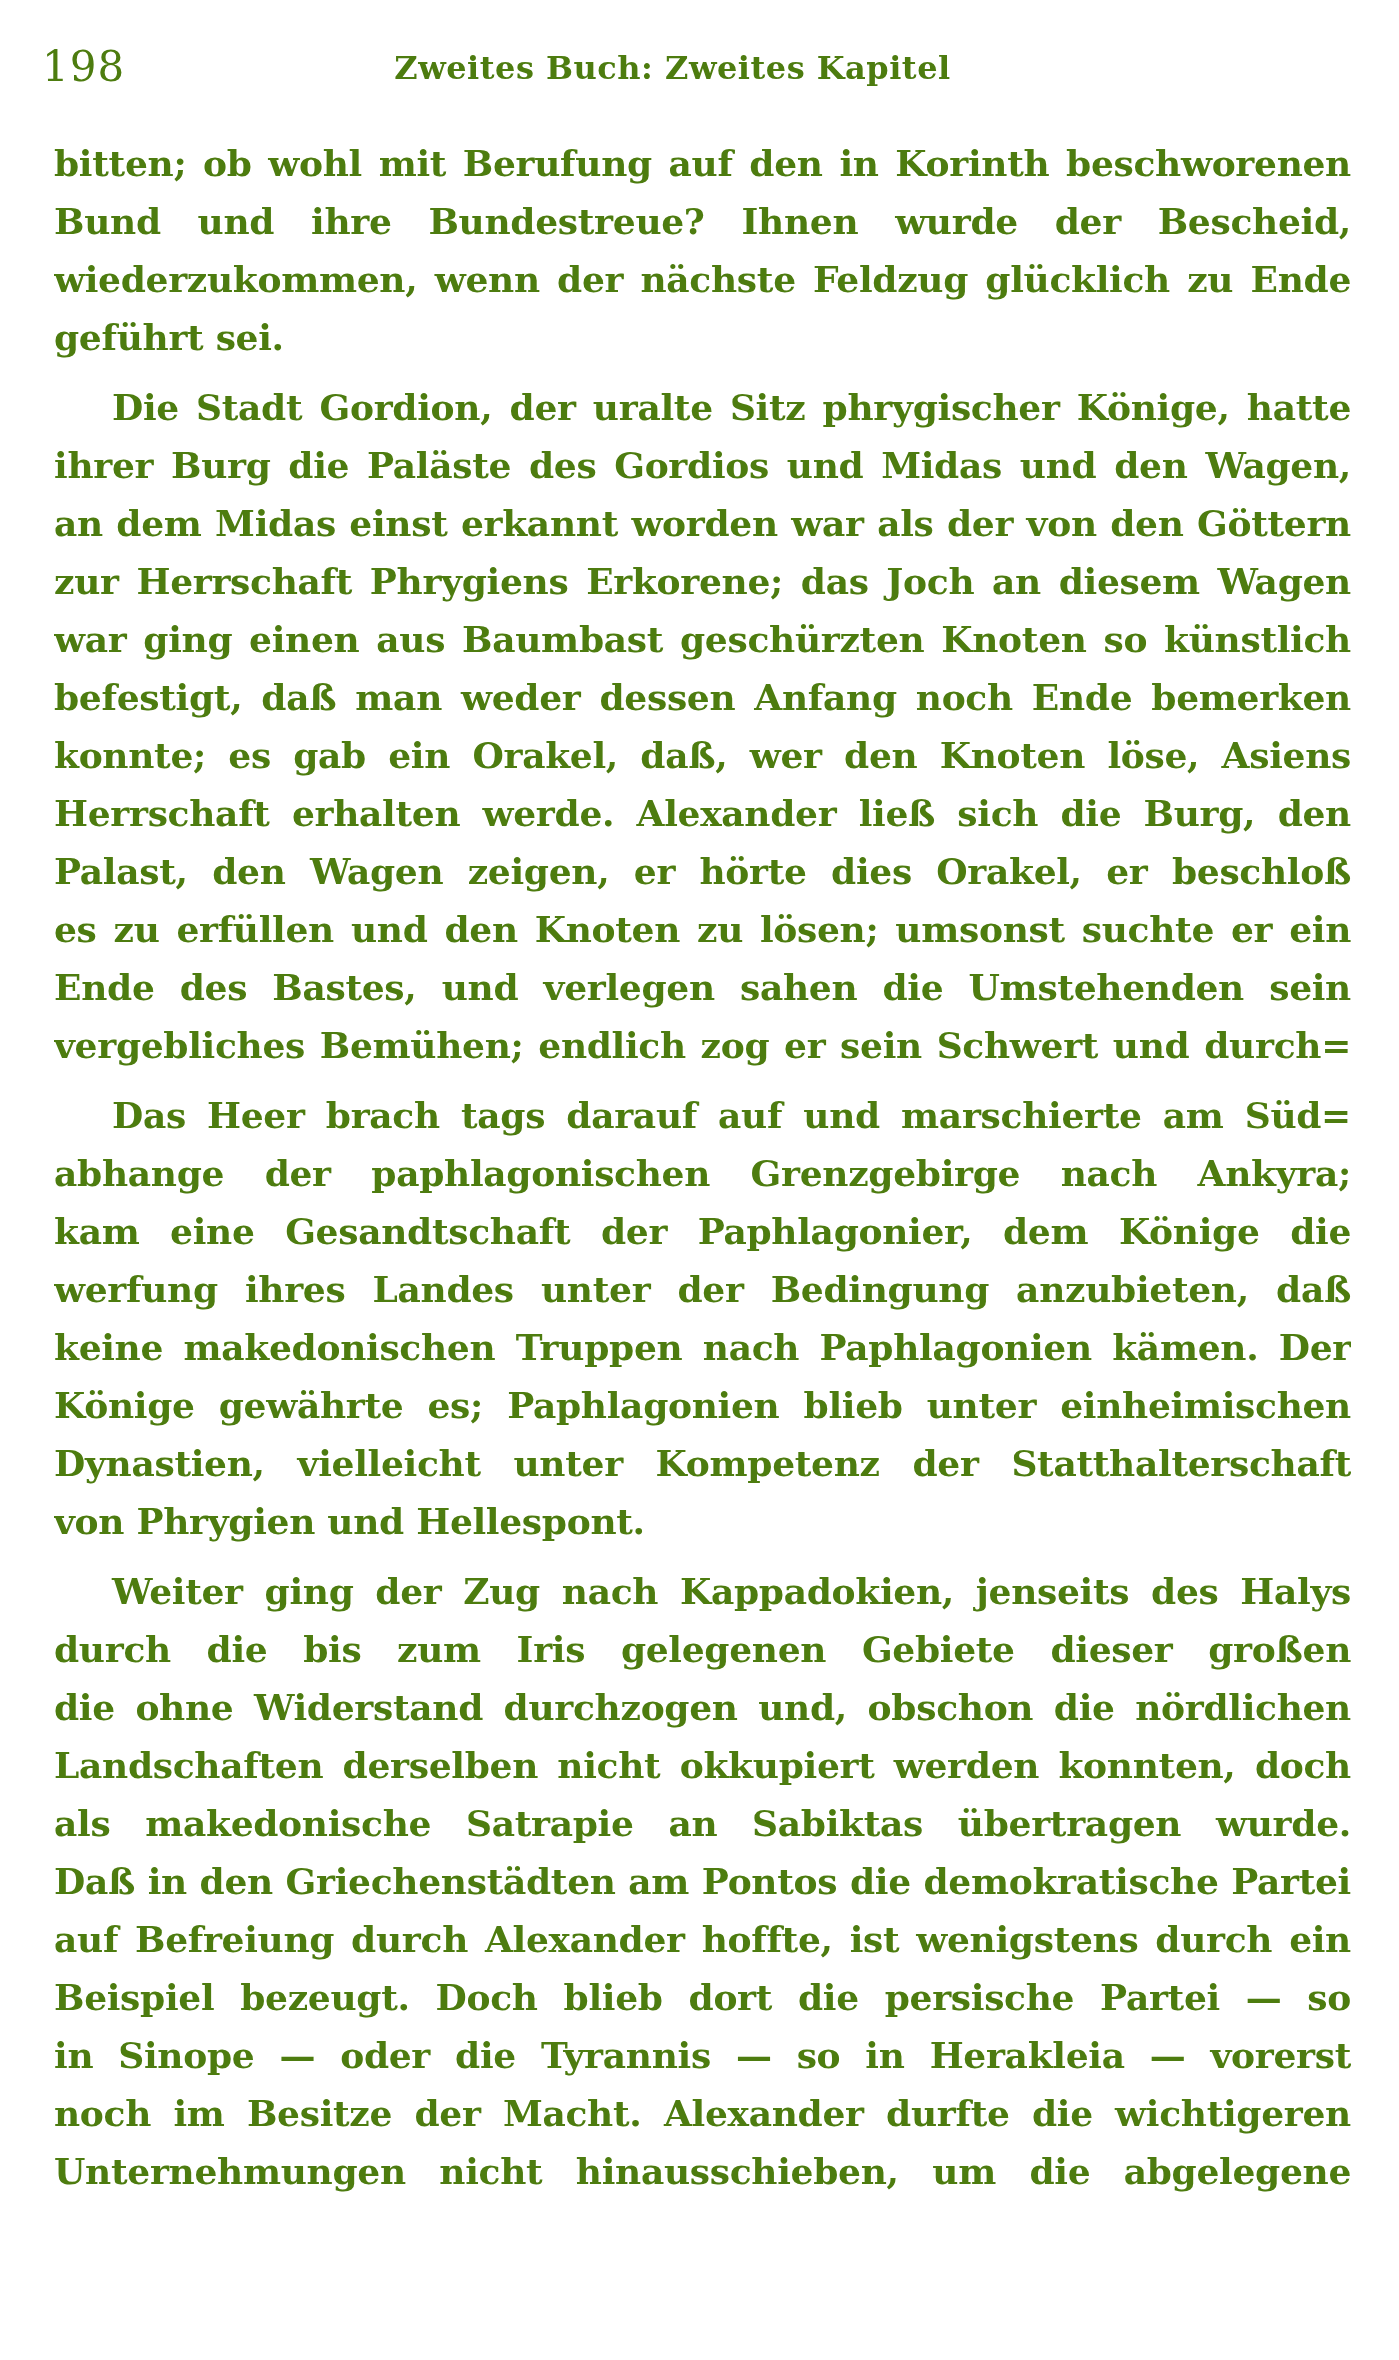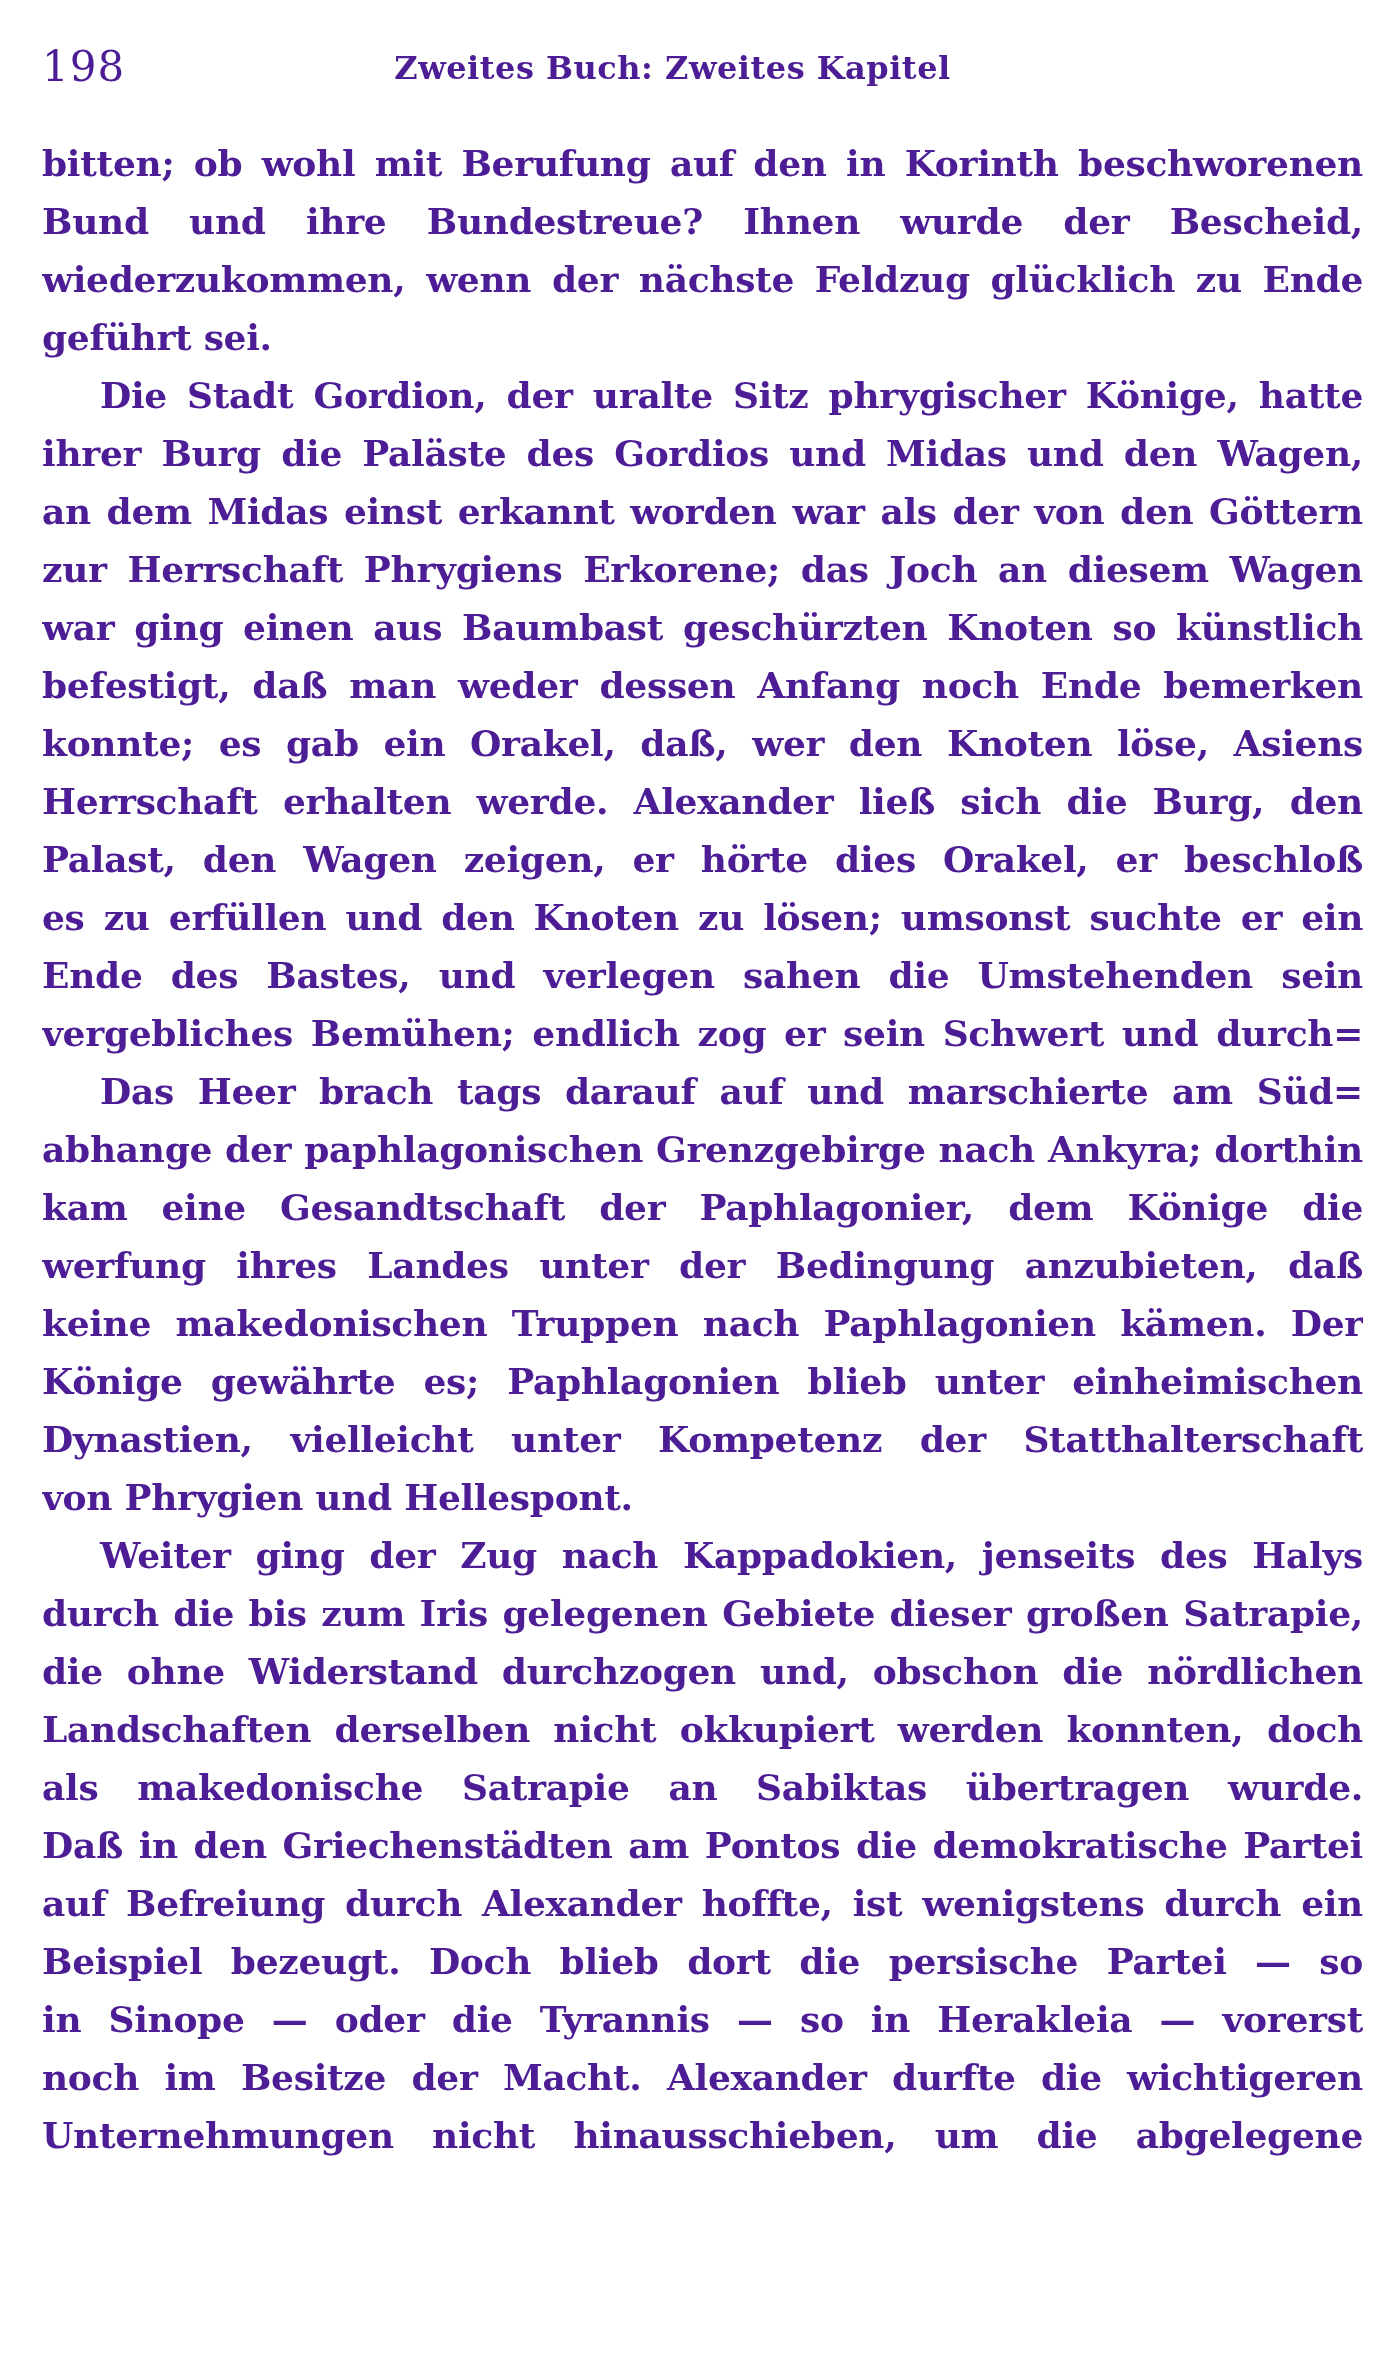--- a/index.html
+++ b/index.html
@@ -5,21 +5,21 @@
   html, body {
     margin: 0;
     padding: 0;
     background: #ffffff;
   }
   .page {
     position: relative;
     width: 1399px;
     height: 2360px;
     background: #ffffff;
-    color: #4c1d95;
+    color: #4d7c0f;
     font-family: "DejaVu Serif", "Liberation Serif", serif;
     overflow: hidden;
     box-sizing: border-box;
     padding: 38px 36px 0 42px;
   }
   .pagehead {
     position: relative;
     height: 62px;
   }
   .pagenum {
@@ -57,21 +57,21 @@
     overflow: hidden;
   }
   .line.end {
     text-align: center;
     text-align-last: left;
   }
   .line.indent {
     text-indent: 58px;
   }
   .para {
-    margin: 0;
+    margin: 12px;
     padding: 0;
   }
 </style>
 </head>
 <body>
 
 <div class="page">
 
   <div class="pagehead">
     <span class="pagenum">198</span>

